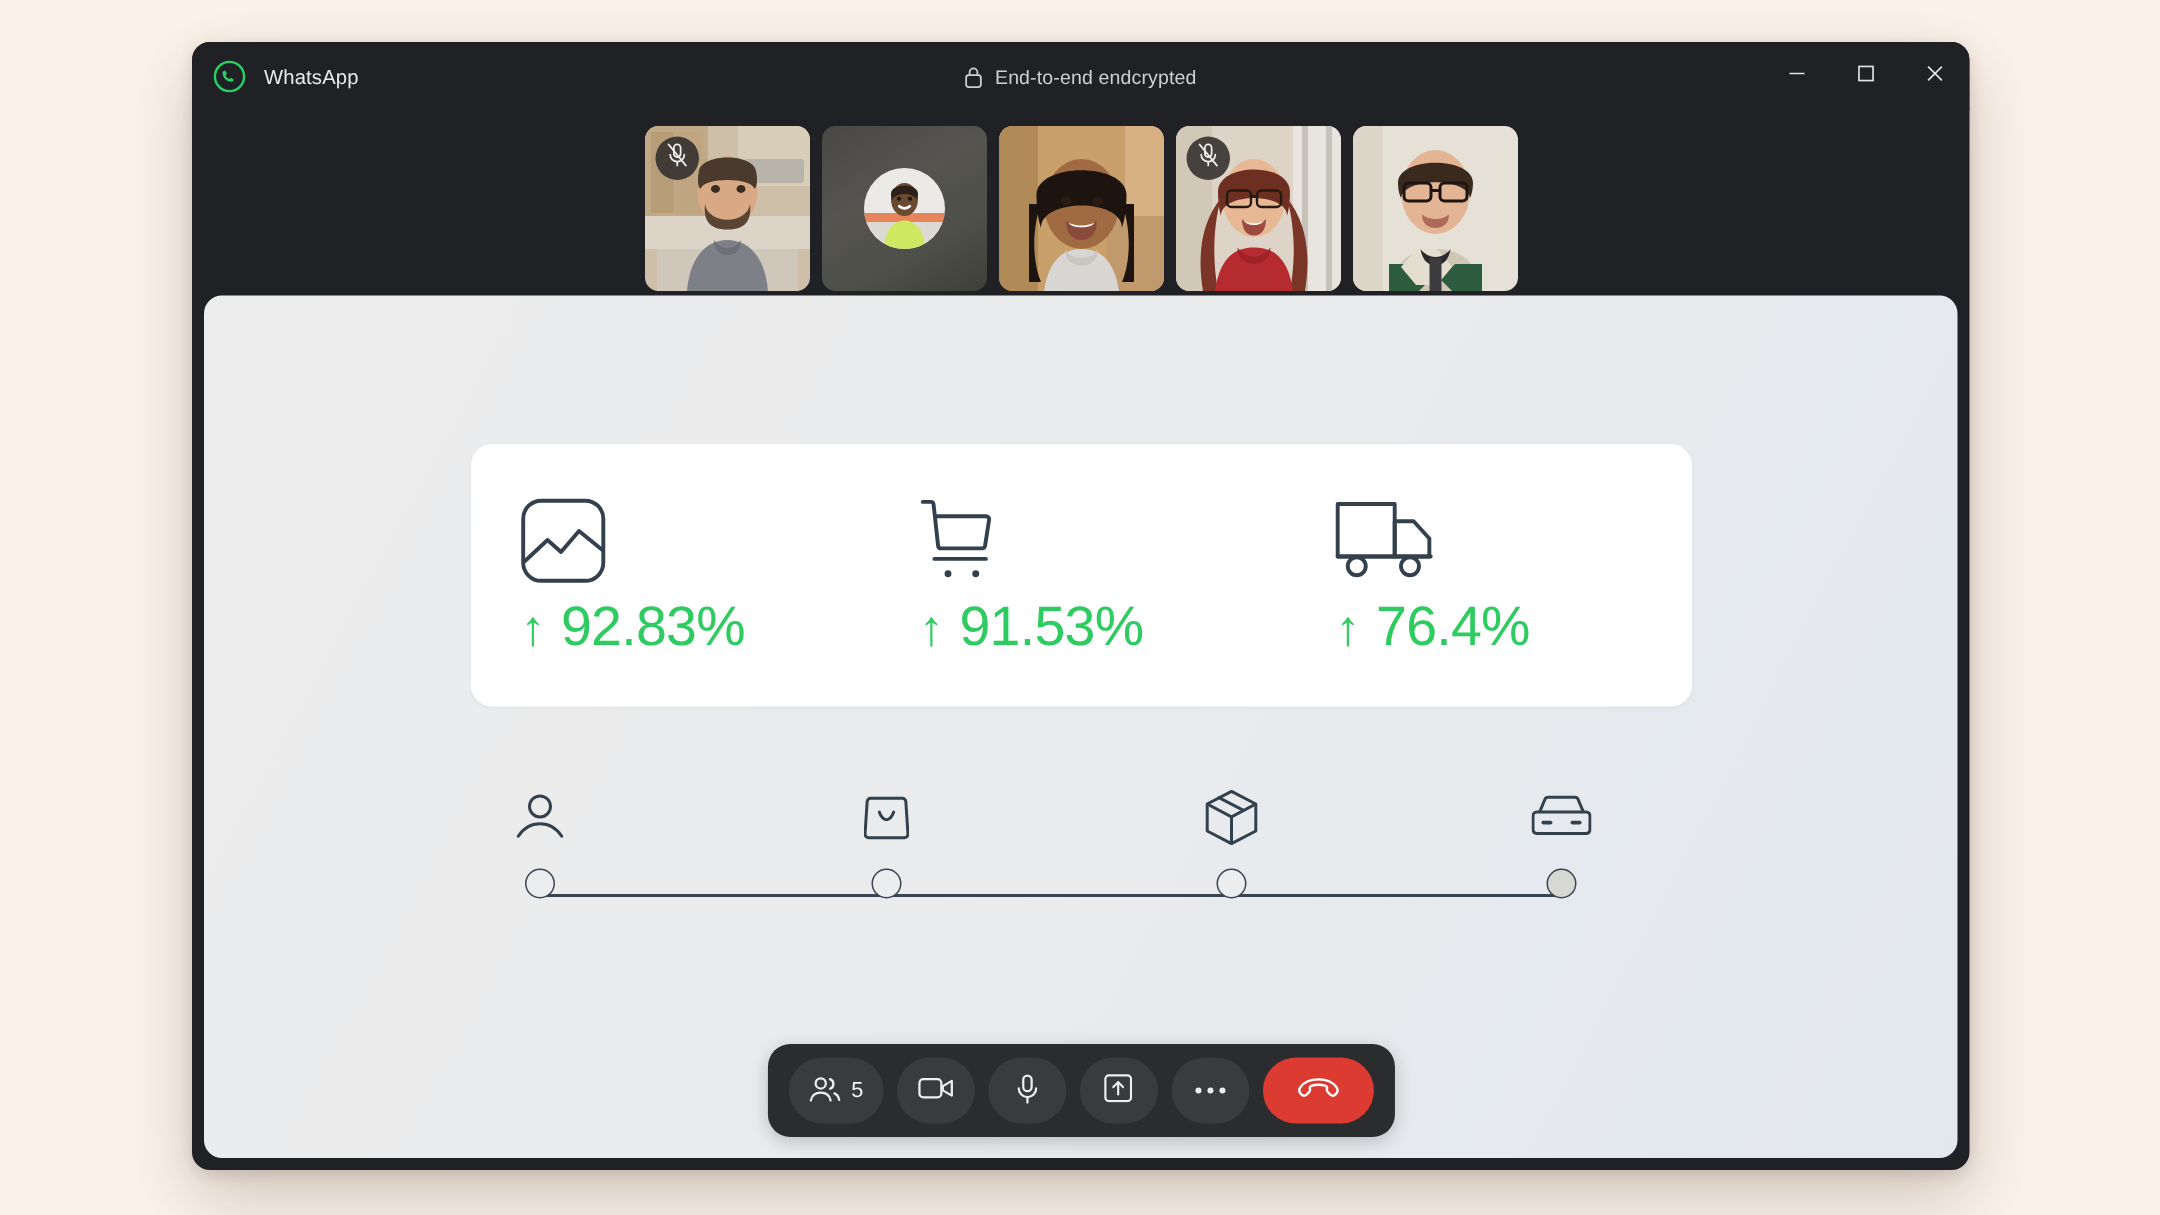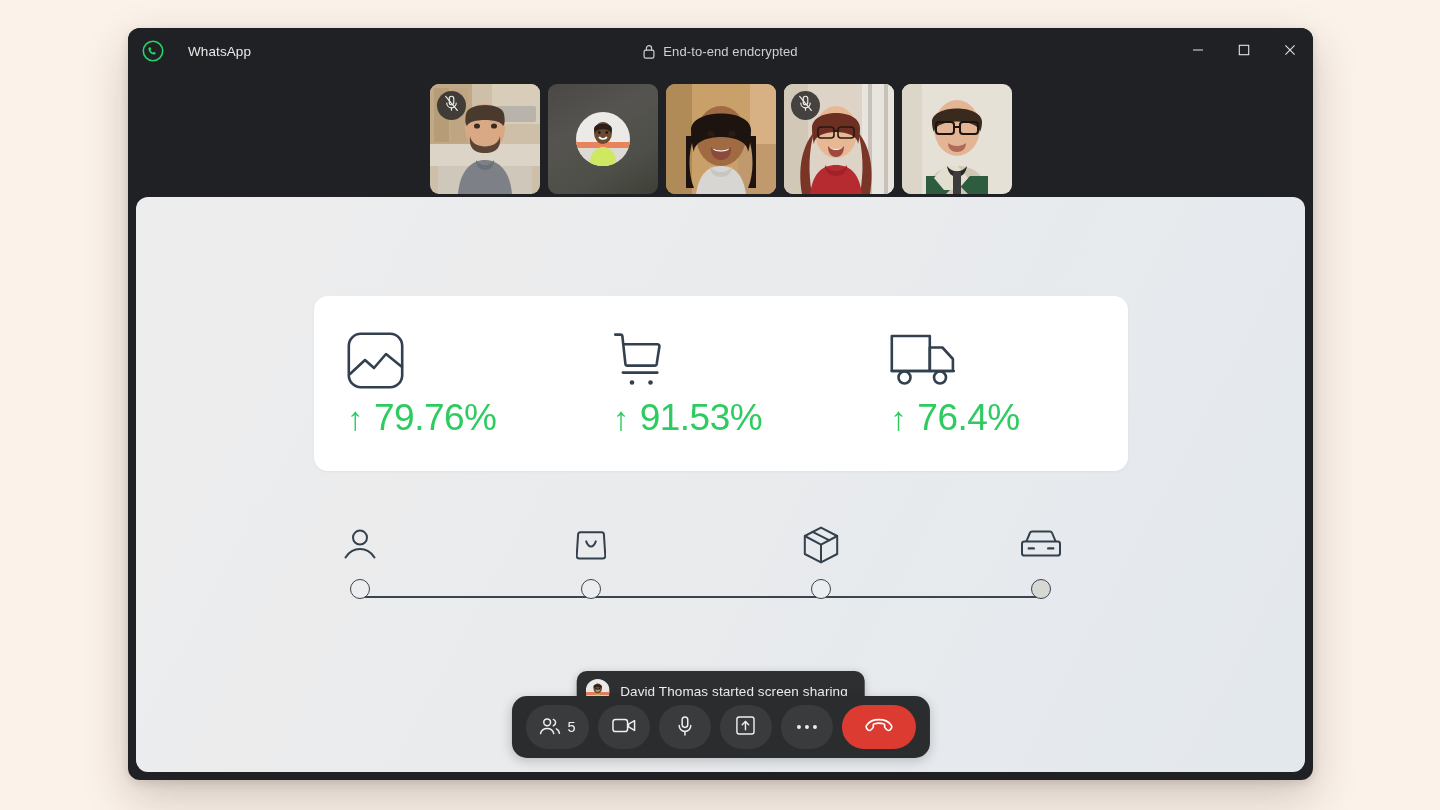--- a/index.html
+++ b/index.html
@@ -37,21 +37,21 @@
     width: 100%;
     height: 46px;
     background: #202124;
     display: flex;
     align-items: center;
   }
 
   .titlebar-left {
     display: flex;
     align-items: center;
-    gap: 24px;
+    gap: 12px;
     padding-left: 14px;
     flex: 0 0 auto;
   }
 
   .wa-logo {
     width: 22px; height: 22px;
     display: block;
   }
 
   .app-name {
@@ -523,21 +523,21 @@
 
       <div class="metric">
         <div class="metric-icon">
           <svg width="57" height="57" viewBox="0 0 57 57" fill="none">
             <rect x="1.8" y="1.8" width="53.4" height="53.4" rx="12" stroke="#33404D" stroke-width="2.6"></rect>
             <path d="M3 42l15-14 9 8 12-14 16 13" stroke="#33404D" stroke-width="2.6" stroke-linecap="round" stroke-linejoin="round"></path>
           </svg>
         </div>
         <div class="metric-value">
           <span class="metric-arrow">↑</span>
-          <span>79.76%</span>
+          <span>92.83%</span>
         </div>
       </div>
 
       <div class="metric">
         <div class="metric-icon">
           <svg width="58" height="56" viewBox="0 0 58 56" fill="none">
             <path d="M2.2 2.6h5.3c1 0 1.8.8 1.9 1.8l3 27.4c.1 1 1 1.8 2 1.8h27.3c1 0 1.8-.7 2-1.7l2.7-17.4c.2-1.2-.8-2.3-2-2.3H10.5" stroke="#33404D" stroke-width="2.6" stroke-linecap="round" stroke-linejoin="round"></path>
             <path d="M9.9 40.6h34.4" stroke="#33404D" stroke-width="2.6" stroke-linecap="round"></path>
             <circle cx="19" cy="50.5" r="2.3" fill="#33404D"></circle>
             <circle cx="37.5" cy="50.5" r="2.3" fill="#33404D"></circle>
@@ -606,36 +606,20 @@
           <svg width="40" height="32" viewBox="0 0 40 32" fill="none">
             <path d="M5.4 12.4 8.9 4a2.4 2.4 0 0 1 2.2-1.5h17.8A2.4 2.4 0 0 1 31.1 4l3.5 8.4" stroke="#33404D" stroke-width="2" stroke-linejoin="round"></path>
             <path d="M3.4 12.4h33.2c1.3 0 2.4 1.1 2.4 2.4v9.4c0 1.3-1.1 2.4-2.4 2.4H3.4A2.4 2.4 0 0 1 1 24.2v-9.4c0-1.3 1.1-2.4 2.4-2.4Z" stroke="#33404D" stroke-width="2" stroke-linejoin="round"></path>
             <path d="M7.8 19.4h5M27.2 19.4h5" stroke="#33404D" stroke-width="2.4" stroke-linecap="round"></path>
           </svg>
         </div>
         <div class="tracker-node filled"></div>
       </div>
     </div>
 
-    <div class="toast">
-      <div class="toast-avatar">
-        <svg width="24" height="24" viewBox="0 0 24 24" preserveAspectRatio="xMidYMid slice">
-          <rect width="24" height="24" fill="#eceae6"></rect>
-          <rect x="0" y="13" width="24" height="5" fill="#e8845c"></rect>
-          <rect x="0" y="16" width="24" height="8" fill="#ddd9d3"></rect>
-          <ellipse cx="12" cy="9.5" rx="4.2" ry="5" fill="#6b4a32"></ellipse>
-          <path d="M7.8 7.6c0-3.2 8.4-3.2 8.4 0 0 1.4-.5 1.9-.5 1.9-.9-2.3-6.5-2.3-7.4 0 0 0-.5-.5-.5-1.9Z" fill="#2d2019"></path>
-          <ellipse cx="10.3" cy="9.3" rx=".7" ry=".6" fill="#1d1410"></ellipse>
-          <ellipse cx="13.7" cy="9.3" rx=".7" ry=".6" fill="#1d1410"></ellipse>
-          <path d="M10.4 11.6c.9.8 2.3.8 3.2 0" stroke="#fff" stroke-width=".9" stroke-linecap="round" fill="none"></path>
-          <path d="M5.5 24c.5-6 3.2-8.6 6.5-8.6s6 2.6 6.5 8.6H5.5Z" fill="#cfe861"></path>
-        </svg>
-      </div>
-      <span class="toast-text">David Thomas started screen sharing</span>
-    </div>
 
     <div class="control-bar">
 
       <button class="ctrl">
         <span>
           <svg width="22" height="18" viewBox="0 0 22 18" fill="none">
             <circle cx="8.2" cy="5.3" r="3.4" stroke="#EFEFEF" stroke-width="1.5"></circle>
             <path d="M1.6 16.6c.7-3.4 3.4-5.2 6.6-5.2s5.9 1.8 6.6 5.2" stroke="#EFEFEF" stroke-width="1.5" stroke-linecap="round"></path>
             <path d="M14.4 2.4a3.4 3.4 0 0 1 0 6.4" stroke="#EFEFEF" stroke-width="1.5" stroke-linecap="round"></path>
             <path d="M17.4 11.9c1.6.7 2.7 2.2 3.1 4.4" stroke="#EFEFEF" stroke-width="1.5" stroke-linecap="round"></path>

